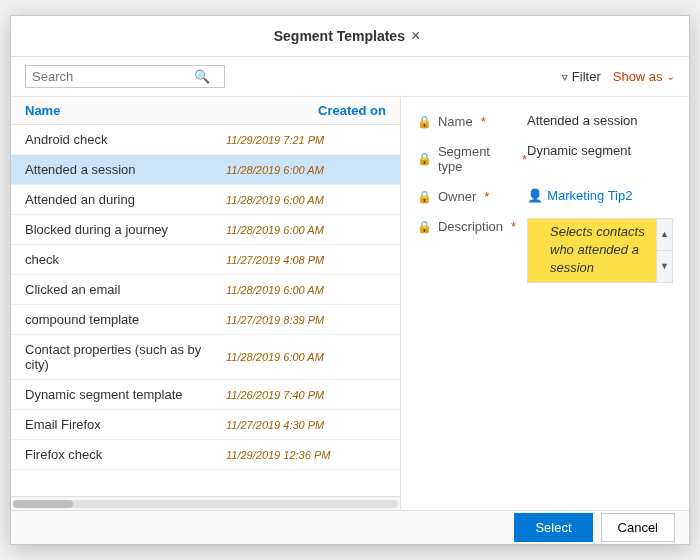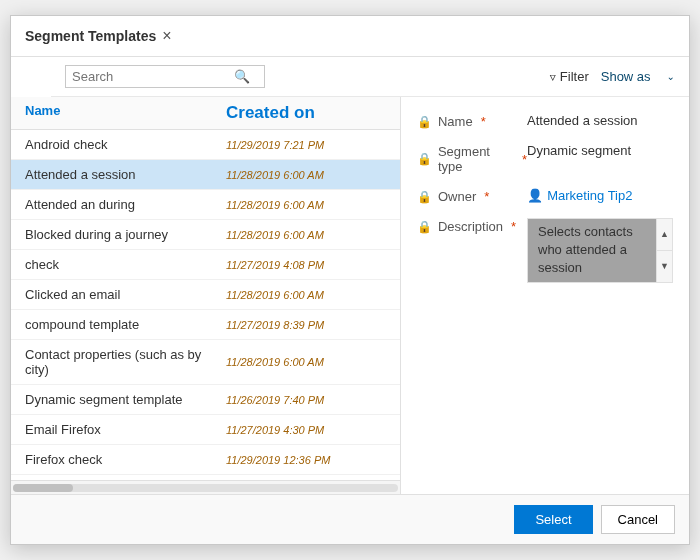--- a/index.html
+++ b/index.html
@@ -21,21 +21,21 @@
       height: 530px;
       display: flex;
       flex-direction: column;
     }
     .dialog-titlebar {
       background: #ffffff;
       border-bottom: 1px solid #e0e0e0;
       padding: 10px 14px;
       display: flex;
       align-items: center;
-      justify-content: flex-start;
+      justify-content: center;
     }
     .dialog-title {
       font-size: 14px;
       font-weight: 600;
       color: #333;
     }
     .close-btn {
       cursor: pointer;
       color: #555;
       font-size: 16px;
@@ -43,21 +43,20 @@
       border: none;
       padding: 2px 6px;
       line-height: 1;
     }
     .dialog-toolbar {
       padding: 8px 14px;
       display: flex;
       align-items: center;
       gap: 8px;
       border-bottom: 1px solid #e8e8e8;
-      margin-left: 40px;
     }
     .search-box {
       display: flex;
       align-items: center;
       border: 1px solid #c8c8c8;
       background: #fff;
       padding: 3px 6px;
       width: 200px;
     }
     .search-box input {
@@ -87,25 +86,25 @@
       gap: 4px;
       background: none;
       border: none;
       cursor: pointer;
       color: #333;
       font-size: 13px;
     }
     .show-as-btn {
       display: flex;
       align-items: center;
-      gap: 16px;
+      gap: 4px;
       background: none;
       border: none;
       cursor: pointer;
-      color: #0c4a6e;
+      color: #c2410c;
       font-size: 13px;
     }
     .dialog-body {
       display: flex;
       flex: 1;
       overflow: hidden;
     }
     .list-panel {
       width: 390px;
       border-right: 1px solid #e0e0e0;
@@ -123,22 +122,23 @@
       flex: 1;
       color: #0078d4;
       font-weight: 600;
       font-size: 13px;
       cursor: pointer;
     }
     .list-header-created {
       width: 160px;
       color: #0078d4;
       font-weight: 600;
-      font-size: 17px;
-      cursor: pointer;
+      font-size: 13px;
+      cursor: pointer;
+      text-align: right;
     }
     .list-scroll {
       flex: 1;
       overflow-y: auto;
       overflow-x: hidden;
     }
     .list-scroll::-webkit-scrollbar { width: 8px; }
     .list-scroll::-webkit-scrollbar-track { background: #f5f5f5; }
     .list-scroll::-webkit-scrollbar-thumb { background: #c0c0c0; border-radius: 4px; }
     .list-item {
@@ -219,27 +219,28 @@
       font-size: 13px;
     }
     .detail-value.link-blue {
       color: #0078d4;
       display: flex;
       align-items: center;
       gap: 4px;
     }
     .detail-value.description-box {
       border: 1px solid #e0e0e0;
-      padding: 4px 10px;
+      padding: 4px 22px;
       font-size: 13px;
       color: #333;
       line-height: 1.4;
       position: relative;
-      background: #a3a3a3;
+      background: #fde047;
       min-height: 44px;
+      font-style: italic;
     }
     .desc-scroll-btn {
       position: absolute;
       right: 0;
       top: 0;
       bottom: 0;
       width: 16px;
       display: flex;
       flex-direction: column;
       border-left: 1px solid #e0e0e0;
@@ -250,21 +251,21 @@
       align-items: center;
       justify-content: center;
       cursor: pointer;
       background: #f5f5f5;
       font-size: 9px;
       color: #555;
     }
     .desc-scroll-up { border-bottom: 1px solid #e0e0e0; }
     .dialog-footer {
       border-top: 1px solid #e0e0e0;
-      padding: 10px 14px;
+      padding: 2px 14px;
       display: flex;
       align-items: center;
       justify-content: flex-end;
       gap: 8px;
       background: #f9f9f9;
     }
     .btn-select {
       background: #0078d4;
       color: #fff;
       border: 1px solid #0078d4;

